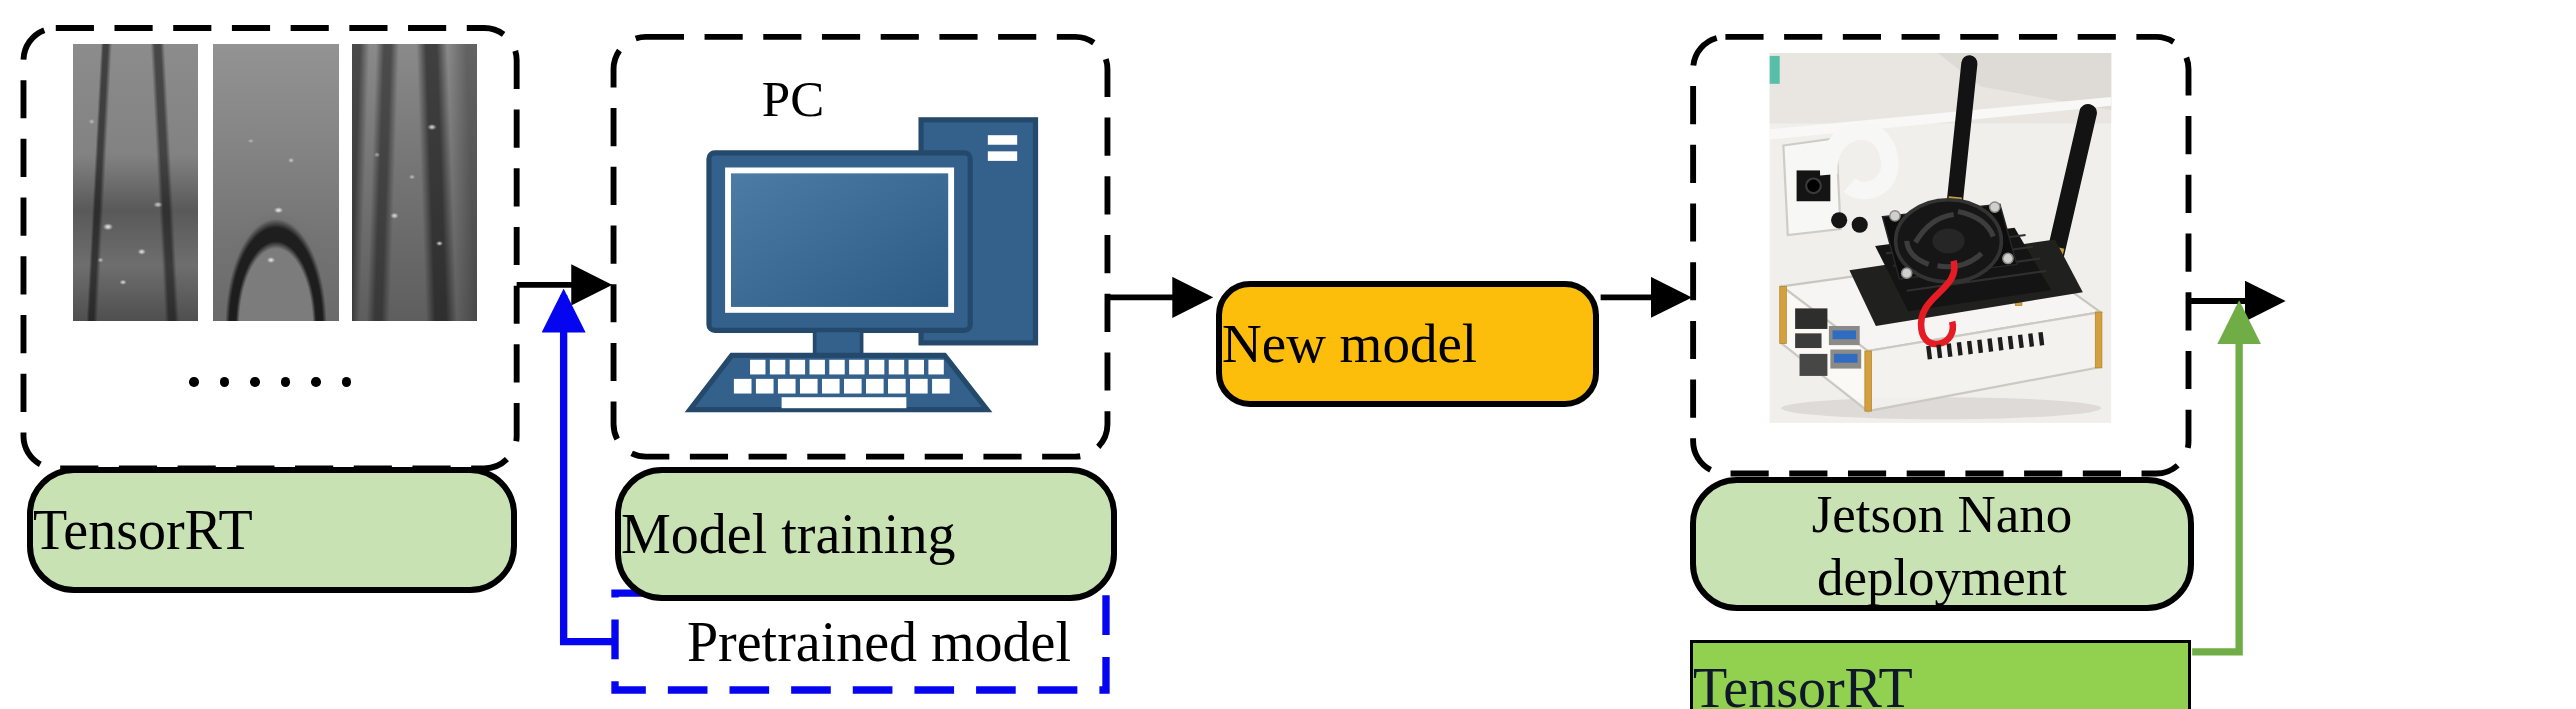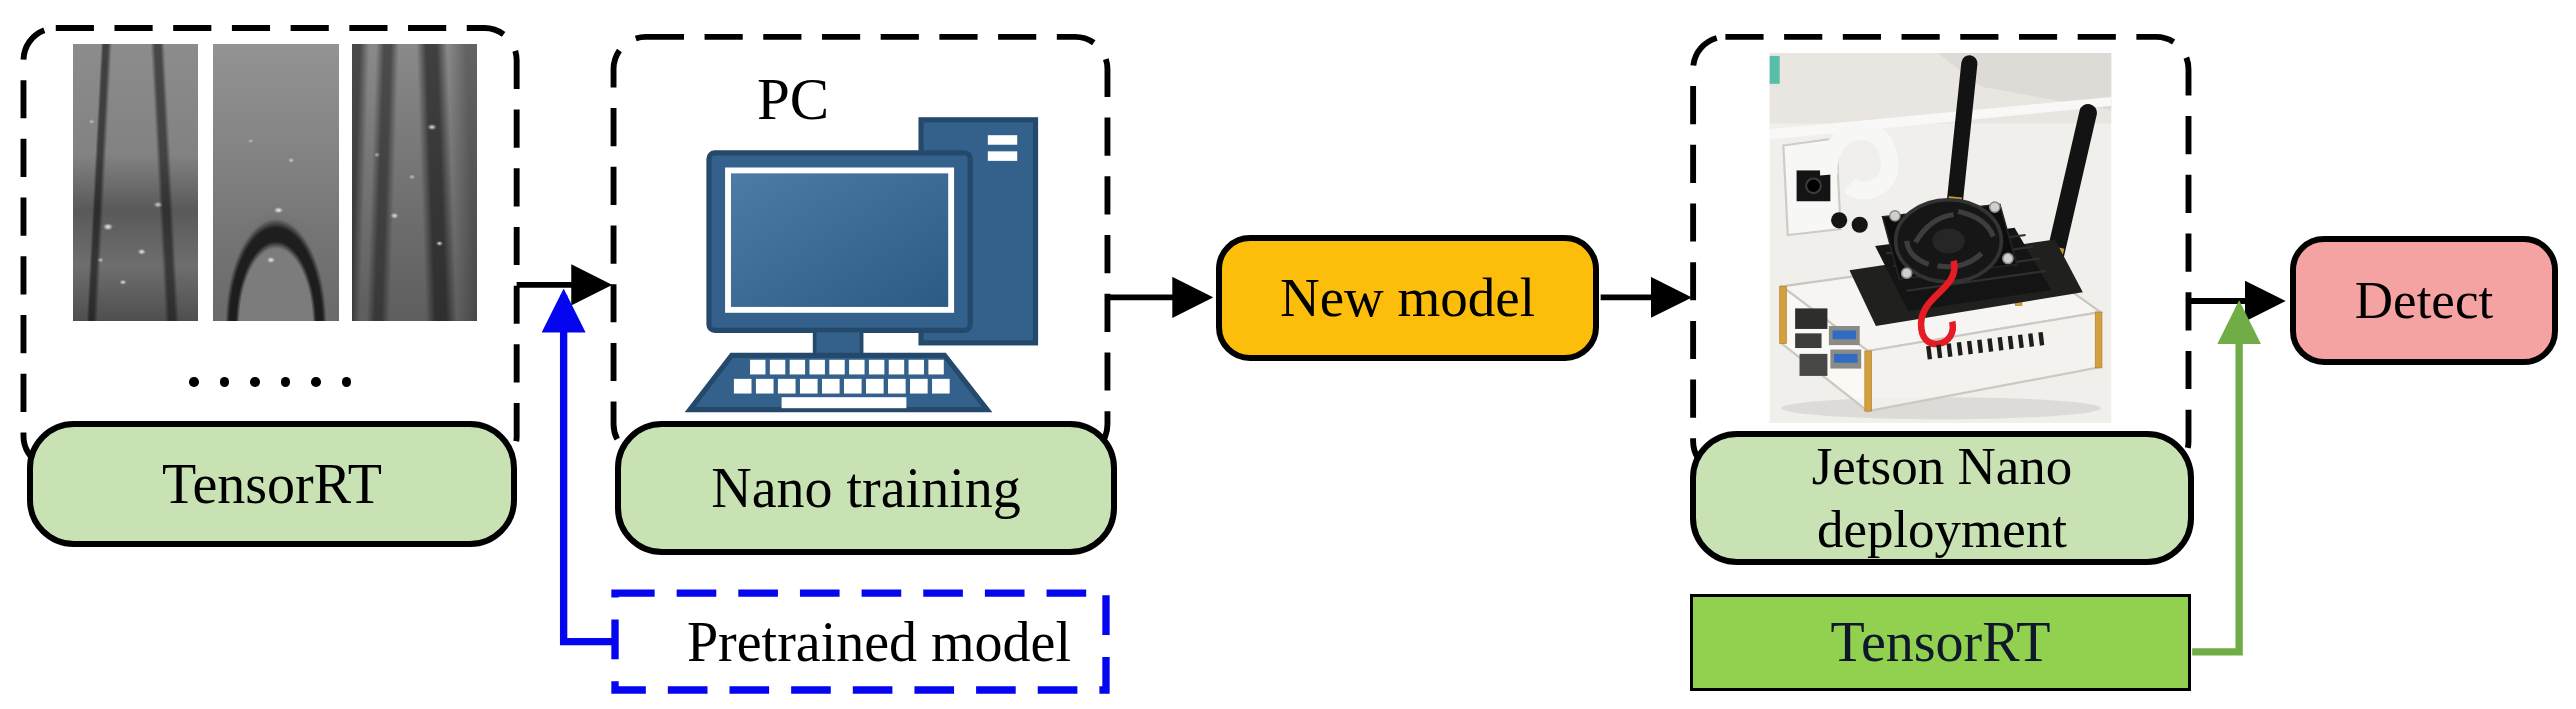--- a/index.html
+++ b/index.html
@@ -19,38 +19,38 @@
     font-family:"Liberation Serif","DejaVu Serif",serif;color:#000;
   }
   .layer{position:absolute;left:0;top:0;width:2576px;height:710px;}
   .dashBlack{fill:none;stroke:var(--outline-black);stroke-width:8;stroke-dasharray:52 28;}
   .dashBlue{fill:none;stroke:var(--blue-dashed);stroke-width:10;stroke-dasharray:54 30;}
   .arrowBlack{stroke:var(--outline-black);stroke-width:8;fill:none;}
   .arrowBlue{stroke:var(--blue-dashed);stroke-width:10;fill:none;}
   .arrowGreen{stroke:var(--green-arrow);stroke-width:10;fill:none;}
 
   .pill{
-    position:absolute;display:flex;align-items:center;justify-content:center;text-align:center;
+    position:absolute;display:flex;align-items:center;justify-content:flex-start;text-align:center;
     background:var(--green-box-fill);border:6.6px solid #000;border-radius:47px;
-    font-size:56px;line-height:1.05;box-sizing:border-box;
+    font-size:56px;line-height:1.05;box-sizing:border-box;margin-top:46px;
   }
   #dataset-box{left:27px;top:421px;width:490px;height:126px;}
   #training-box{left:615px;top:421px;width:502px;height:134px;}
   #jetson-box{left:1690px;top:431px;width:504px;height:134px;flex-direction:column;font-size:53px;line-height:63px;}
   #new-model-box{left:1216px;top:235px;width:383px;height:126px;background:var(--orange-box-fill);border-radius:34px;font-size:55px;}
   #detect-box{left:2290px;top:236px;width:268px;height:129px;background:var(--pink-box-fill);border-radius:34px;font-size:53px;}
   #tensorrt-box{left:1690px;top:594px;width:501px;height:97px;background:var(--tensorrt-fill);
     border:3.7px solid #000;border-radius:0;color:#0f172a;font-size:56px;}
   #pretrained-label{
     position:absolute;left:648px;top:600px;width:462px;height:84px;
     display:flex;align-items:center;justify-content:center;font-size:56px;
   }
   #pc-label{
     position:absolute;left:727px;top:68px;width:132px;height:62px;
-    display:flex;align-items:center;justify-content:center;font-size:59px;
+    display:flex;align-items:center;justify-content:center;font-size:51px;
   }
 
   .weld{position:absolute;top:44px;height:277px;width:125px;}
   #weld1{left:73px;background:
     radial-gradient(7.3px 5.1px at 28% 66%, rgba(255,255,255,.9), transparent 70%),
     radial-gradient(5.9px 4.4px at 55% 75%, rgba(255,255,255,.85), transparent 70%),
     radial-gradient(5.1px 3.7px at 40% 86%, rgba(255,255,255,.8), transparent 70%),
     radial-gradient(6.6px 4.4px at 68% 58%, rgba(255,255,255,.7), transparent 70%),
     radial-gradient(4.4px 3.7px at 22% 78%, rgba(255,255,255,.6), transparent 70%),
     radial-gradient(4.4px 3.7px at 15% 28%, rgba(255,255,255,.45), transparent 70%),
@@ -248,36 +248,33 @@
     <i class="dot"></i>
   </div>
 
   <div class="pill" id="dataset-box">
     <span>TensorRT</span>
   </div>
 
   <div id="pc-label">PC</div>
 
   <div class="pill" id="training-box">
-    <span>Nano training</span>
+    <span>Model training</span>
   </div>
 
   <div id="pretrained-label">Pretrained model</div>
 
   <div class="pill" id="new-model-box">
     <span>New model</span>
   </div>
 
   <div class="pill" id="jetson-box">
     <span>Jetson Nano</span>
     <span>deployment</span>
   </div>
 
   <div class="pill" id="tensorrt-box">
     <span>TensorRT</span>
   </div>
 
-  <div class="pill" id="detect-box">
-    <span>Detect</span>
-  </div>
 
 </div>
 
 
 </body></html>

